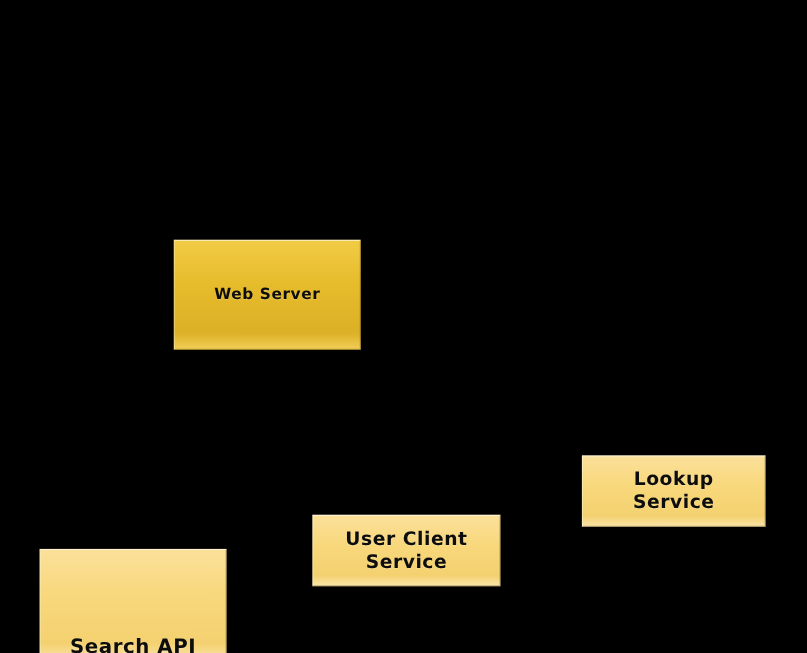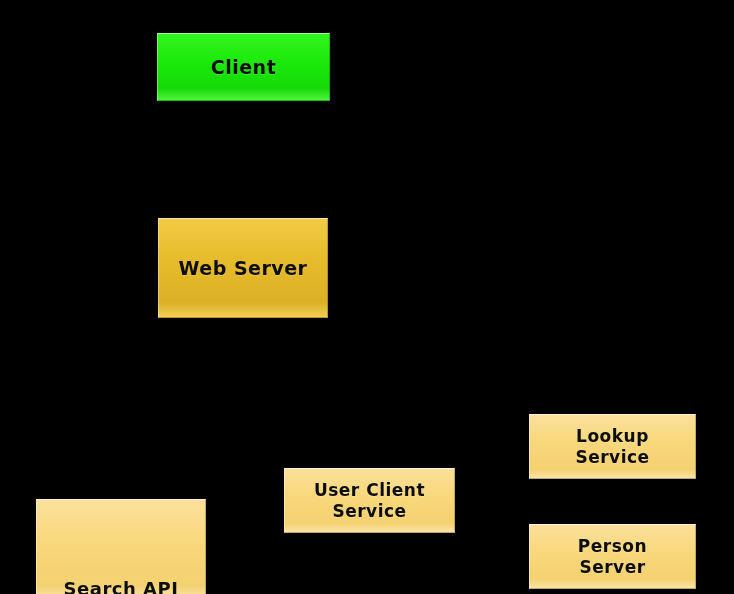--- a/index.html
+++ b/index.html
@@ -52,40 +52,33 @@
   .fill-lightyellow {
     background: linear-gradient(180deg, #fbe09a 0%, #f8d87c 42%, #f4d170 86%, #fae4a6 100%);
     margin-top: 44px;
   }
 </style>
 </head>
 <body>
 
 <div id="canvas" style="background: rgb(0, 0, 0);">
 
-  <div class="node fill-green" style="left: 157px; top: 33px; width: 173px; height: 68px; font-size: 19px;">
-    <span class="label">Client</span>
-  </div>
 
-  <div class="node fill-gold" style="left: 158px; top: 218px; width: 170px; height: 100px; font-size: 19px;">
+  <div class="node fill-gold" style="left: 158px; top: 218px; width: 170px; height: 100px; font-size: 14px;">
     <span class="label">Web Server</span>
   </div>
 
   <div class="node fill-lightyellow" style="left: 529px; top: 370px; width: 167px; height: 65px; font-size: 17px;">
     <span class="label">Lookup
 Service</span>
   </div>
 
   <div class="node fill-lightyellow" style="left: 284px; top: 424px; width: 171px; height: 65px; font-size: 17px;">
     <span class="label">User Client
 Service</span>
   </div>
 
-  <div class="node fill-lightyellow" style="left: 529px; top: 480px; width: 167px; height: 65px; font-size: 17px;">
-    <span class="label">Person
-Server</span>
-  </div>
 
   <div class="node fill-lightyellow" style="left: 36px; top: 455px; width: 170px; height: 101px; font-size: 18px; align-items: flex-end;">
     <span class="label">Search API</span>
   </div>
 
 </div>
 
 </body></html>

